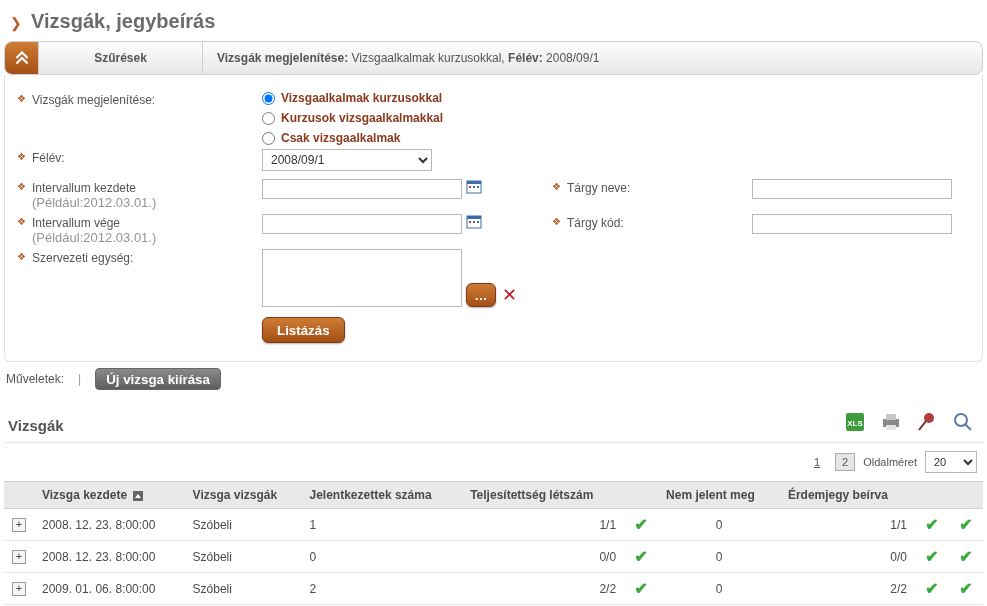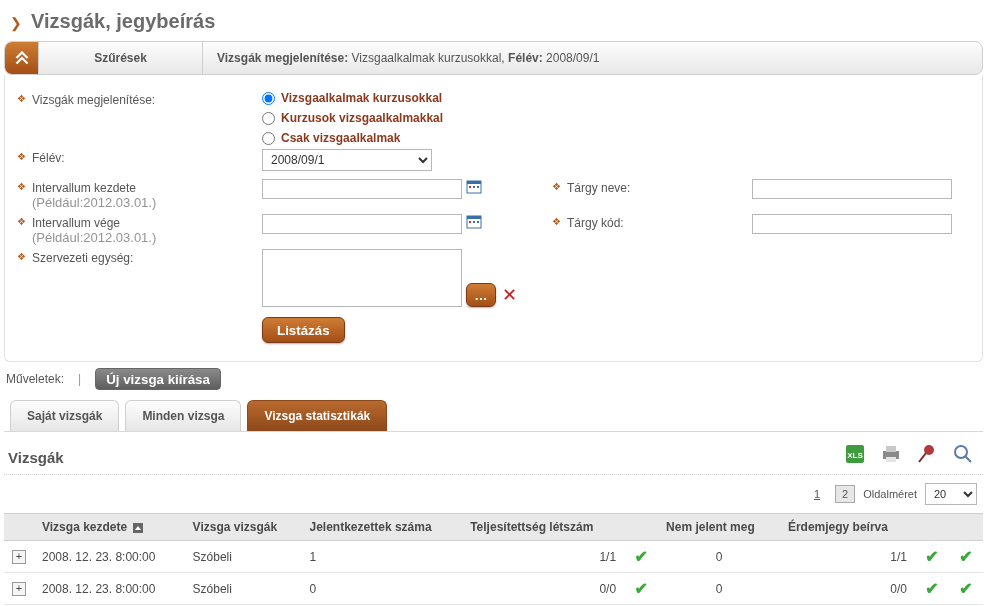--- a/index.html
+++ b/index.html
@@ -206,25 +206,20 @@
     </div>
   </div>
 </div>
 
 <div class="ops-bar">
   <span>Műveletek:</span>
   <span class="ops-sep">|</span>
   <button class="btn-secondary">Új vizsga kiírása</button>
 </div>
 
-<div class="tabs">
-  <div class="tab">Saját vizsgák</div>
-  <div class="tab">Minden vizsga</div>
-  <div class="tab active">Vizsga statisztikák</div>
-</div>
 
 <div class="list-header">
   <div class="list-title">Vizsgák</div>
   <div class="list-tools">
     <span class="icon">
       <svg viewBox="0 0 24 24">
             <rect x="3" y="3" width="18" height="18" rx="2" fill="#3e9b3e"></rect>
             <text x="12" y="16" font-size="8" fill="#fff" text-anchor="middle" font-weight="bold">XLS</text>
           </svg>
     </span>

